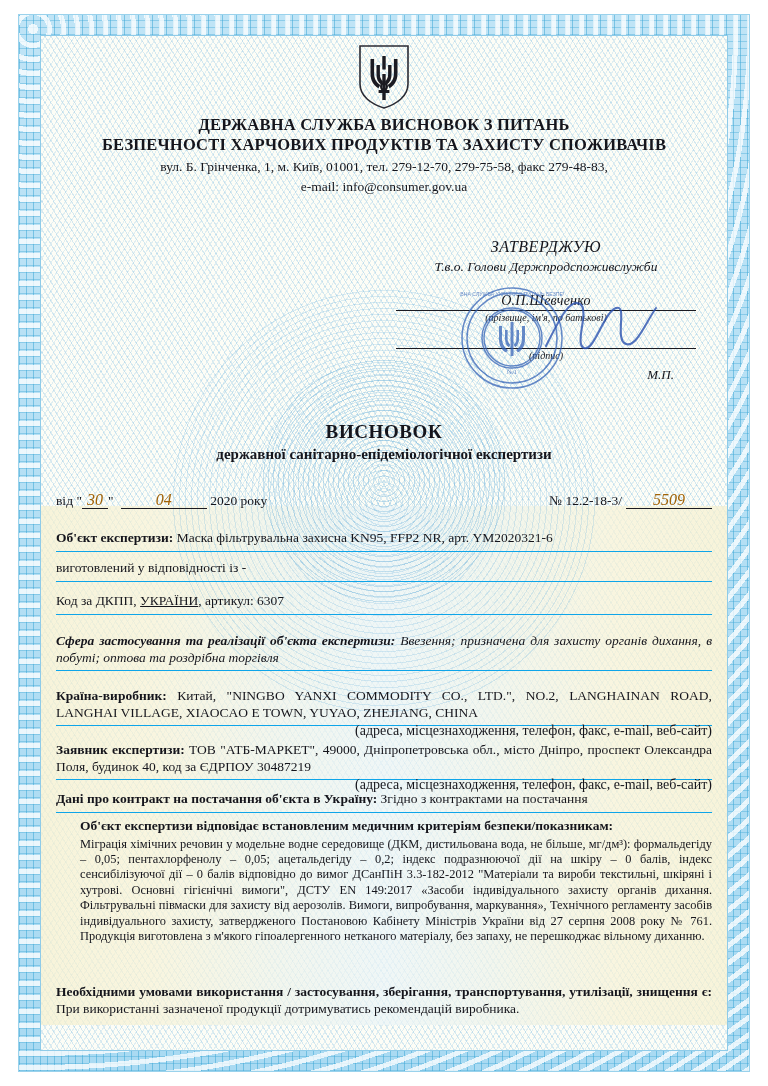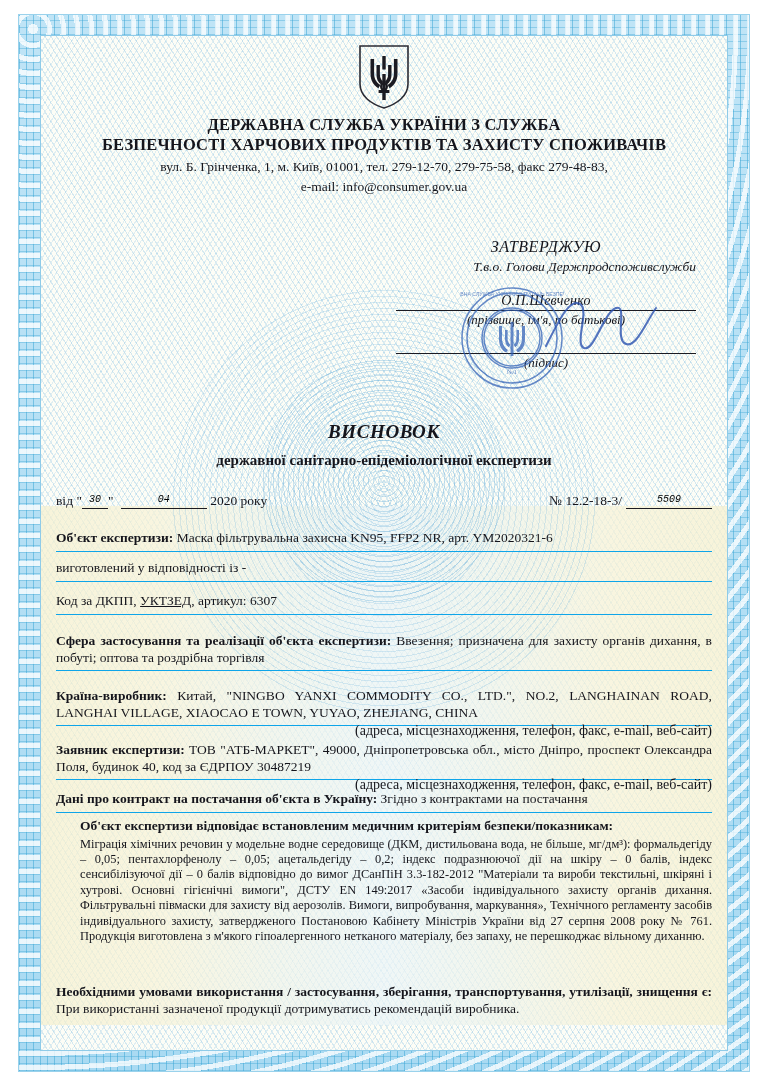--- a/index.html
+++ b/index.html
@@ -93,73 +93,73 @@
   }
   .org-addr{font-size:13.5px;line-height:17px;margin-top:3px;}
 
   
   .approve{
     position:absolute;left:396px;top:238px;width:300px;
     text-align:center;
     font-style:italic;
   }
   .approve-title{font-size:16px;letter-spacing:.5px;}
-  .approve-sub{font-size:13.5px;margin-top:3px;text-align:right;}
+  .approve-sub{font-size:13.5px;margin-top:3px;}
   .approve-name{font-size:14px;margin-top:18px;letter-spacing:.2px;}
   .rule-line{border-bottom:1px solid #1b1b22;margin-top:1px;}
-  .approve-hint{font-size:13px;margin-top:1px;}
+  .approve-hint{font-size:10px;margin-top:1px;}
   .sig-slot{height:24px;}
   .approve-mp{font-size:13px;text-align:right;margin-top:6px;padding-right:22px;}
 
   
   .seal{
     position:absolute;left:460px;top:286px;width:104px;height:104px;
     opacity:.72;
   }
   .signature{
     position:absolute;left:540px;top:292px;width:120px;height:70px;
     opacity:.8;
   }
 
   
   .doc-title{
     position:absolute;left:0;right:0;top:421px;text-align:center;
   }
-  .doc-title-main{font-weight:bold;font-size:19px;letter-spacing:.6px;font-style:italic;}
-  .doc-title-sub{font-weight:bold;font-size:15px;margin-top:9px;}
+  .doc-title-main{font-weight:bold;font-size:19px;letter-spacing:.6px;}
+  .doc-title-sub{font-weight:bold;font-size:15px;margin-top:3px;}
 
   
   .field-row{
     position:absolute;left:56px;right:56px;
     font-size:13.5px;line-height:16px;
   }
   .datenum{top:492px;display:flex;align-items:flex-end;}
   .dn-l{white-space:nowrap;}
   .hand{
-    font-family:Liberation Mono, monospace;font-style:italic;
-    color:#000000;font-size:10px;
+    font-family:Liberation Serif, serif;font-style:italic;
+    color:#a16207;font-size:16px;
   }
   .blank{
     display:inline-block;border-bottom:1px solid #1b1b22;
     text-align:center;vertical-align:bottom;
   }
   .b-day{width:26px;}
   .b-mon{width:86px;margin-left:4px;}
   .b-num{width:86px;margin-left:4px;}
   .dn-r{margin-left:auto;white-space:nowrap;}
 
   .sec{font-size:13.5px;line-height:16.5px;text-align:justify;}
   .sec b{font-weight:bold;}
   .underline-full{border-bottom:1px solid #0ea5e9;padding-bottom:4px;}
   .hint-center{font-size:14px;text-align:right;line-height:10px;}
 
   .obj{top:530px;}
   .made{top:560px;}
   .code{top:593px;}
-  .scope{top:633px;}
+  .scope{top:633px;font-style:italic;}
   .country{top:688px;}
   .applicant{top:742px;}
   .contract{top:791px;}
   .criteria{top:818px;margin-left:24px;}
   .usecond{top:984px;}
 
   .body-par{
     font-size:12.4px;line-height:15.4px;text-align:justify;
     margin-top:2px;
   }
@@ -194,35 +194,36 @@
           <path d="M19.5 21 h3.4 v9.5 c0 3.2 1.3 5.4 3.1 7 l-1.8 3 c-3.2-2.3-4.7-5.5-4.7-9.8 z"></path>
           <path d="M31.1 21 h3.4 v9.7 c0 4.3-1.5 7.5-4.7 9.8 l-1.8-3 c1.8-1.6 3.1-3.8 3.1-7 z"></path>
           <path d="M21.6 46 h10.8 v3 h-10.8 z"></path>
           <path d="M27 38 c2.4 0 4 1.9 4 4.4 0 2.6-1.6 4.6-4 4.6 -2.4 0-4-2-4-4.6 0-2.5 1.6-4.4 4-4.4 z
                    m0 2.2 c-1.1 0-1.9 1-1.9 2.2 0 1.3 .8 2.3 1.9 2.3 1.1 0 1.9-1 1.9-2.3 0-1.2-.8-2.2-1.9-2.2 z"></path>
         </g>
       </svg>
     </div>
 
     <div class="org-block">
-      <div class="org-line">ДЕРЖАВНА СЛУЖБА УКРАЇНИ З СЛУЖБА</div>
+      <div class="org-line">ДЕРЖАВНА СЛУЖБА ВИСНОВОК З ПИТАНЬ</div>
       <div class="org-line">БЕЗПЕЧНОСТІ ХАРЧОВИХ ПРОДУКТІВ ТА ЗАХИСТУ СПОЖИВАЧІВ</div>
       <div class="org-addr">вул. Б. Грінченка, 1, м. Київ, 01001, тел. 279-12-70, 279-75-58, факс 279-48-83,</div>
       <div class="org-addr">e-mail: info@consumer.gov.ua</div>
     </div>
 
     <div class="approve">
       <div class="approve-title">ЗАТВЕРДЖУЮ</div>
       <div class="approve-sub">Т.в.о. Голови Держпродспоживслужби</div>
       <div class="approve-name">О.П.Шевченко</div>
       <div class="rule-line"></div>
       <div class="approve-hint">(прізвище, ім'я, по батькові)</div>
       <div class="sig-slot"></div>
       <div class="rule-line"></div>
       <div class="approve-hint">(підпис)</div>
+      <div class="approve-mp">М.П.</div>
     </div>
 
     <div class="seal">
       <svg viewBox="0 0 104 104" width="104" height="104" aria-hidden="true">
         <g fill="none" stroke="#2f5fb5" stroke-width="1.5">
           <circle cx="52" cy="52" r="50"></circle>
           <circle cx="52" cy="52" r="45"></circle>
           <circle cx="52" cy="52" r="30"></circle>
           <circle cx="52" cy="52" r="28"></circle>
         </g>
@@ -271,21 +272,21 @@
       </div>
     </div>
 
     <div class="field-row made">
       <div class="sec underline-full">виготовлений у відповідності із -</div>
     </div>
 
     <div class="field-row code">
       <div class="sec underline-full">
         <span>Код за ДКПП,</span>
-        <span class="u-dotted">УКТЗЕД</span><span>, артикул: 6307</span>
+        <span class="u-dotted">УКРАЇНИ</span><span>, артикул: 6307</span>
       </div>
     </div>
 
     <div class="field-row scope">
       <div class="sec underline-full">
         <b>Сфера застосування та реалізації об'єкта експертизи:</b>
         <span>Ввезення; призначена для захисту органів дихання, в побуті; оптова та роздрібна торгівля</span>
       </div>
     </div>
 

